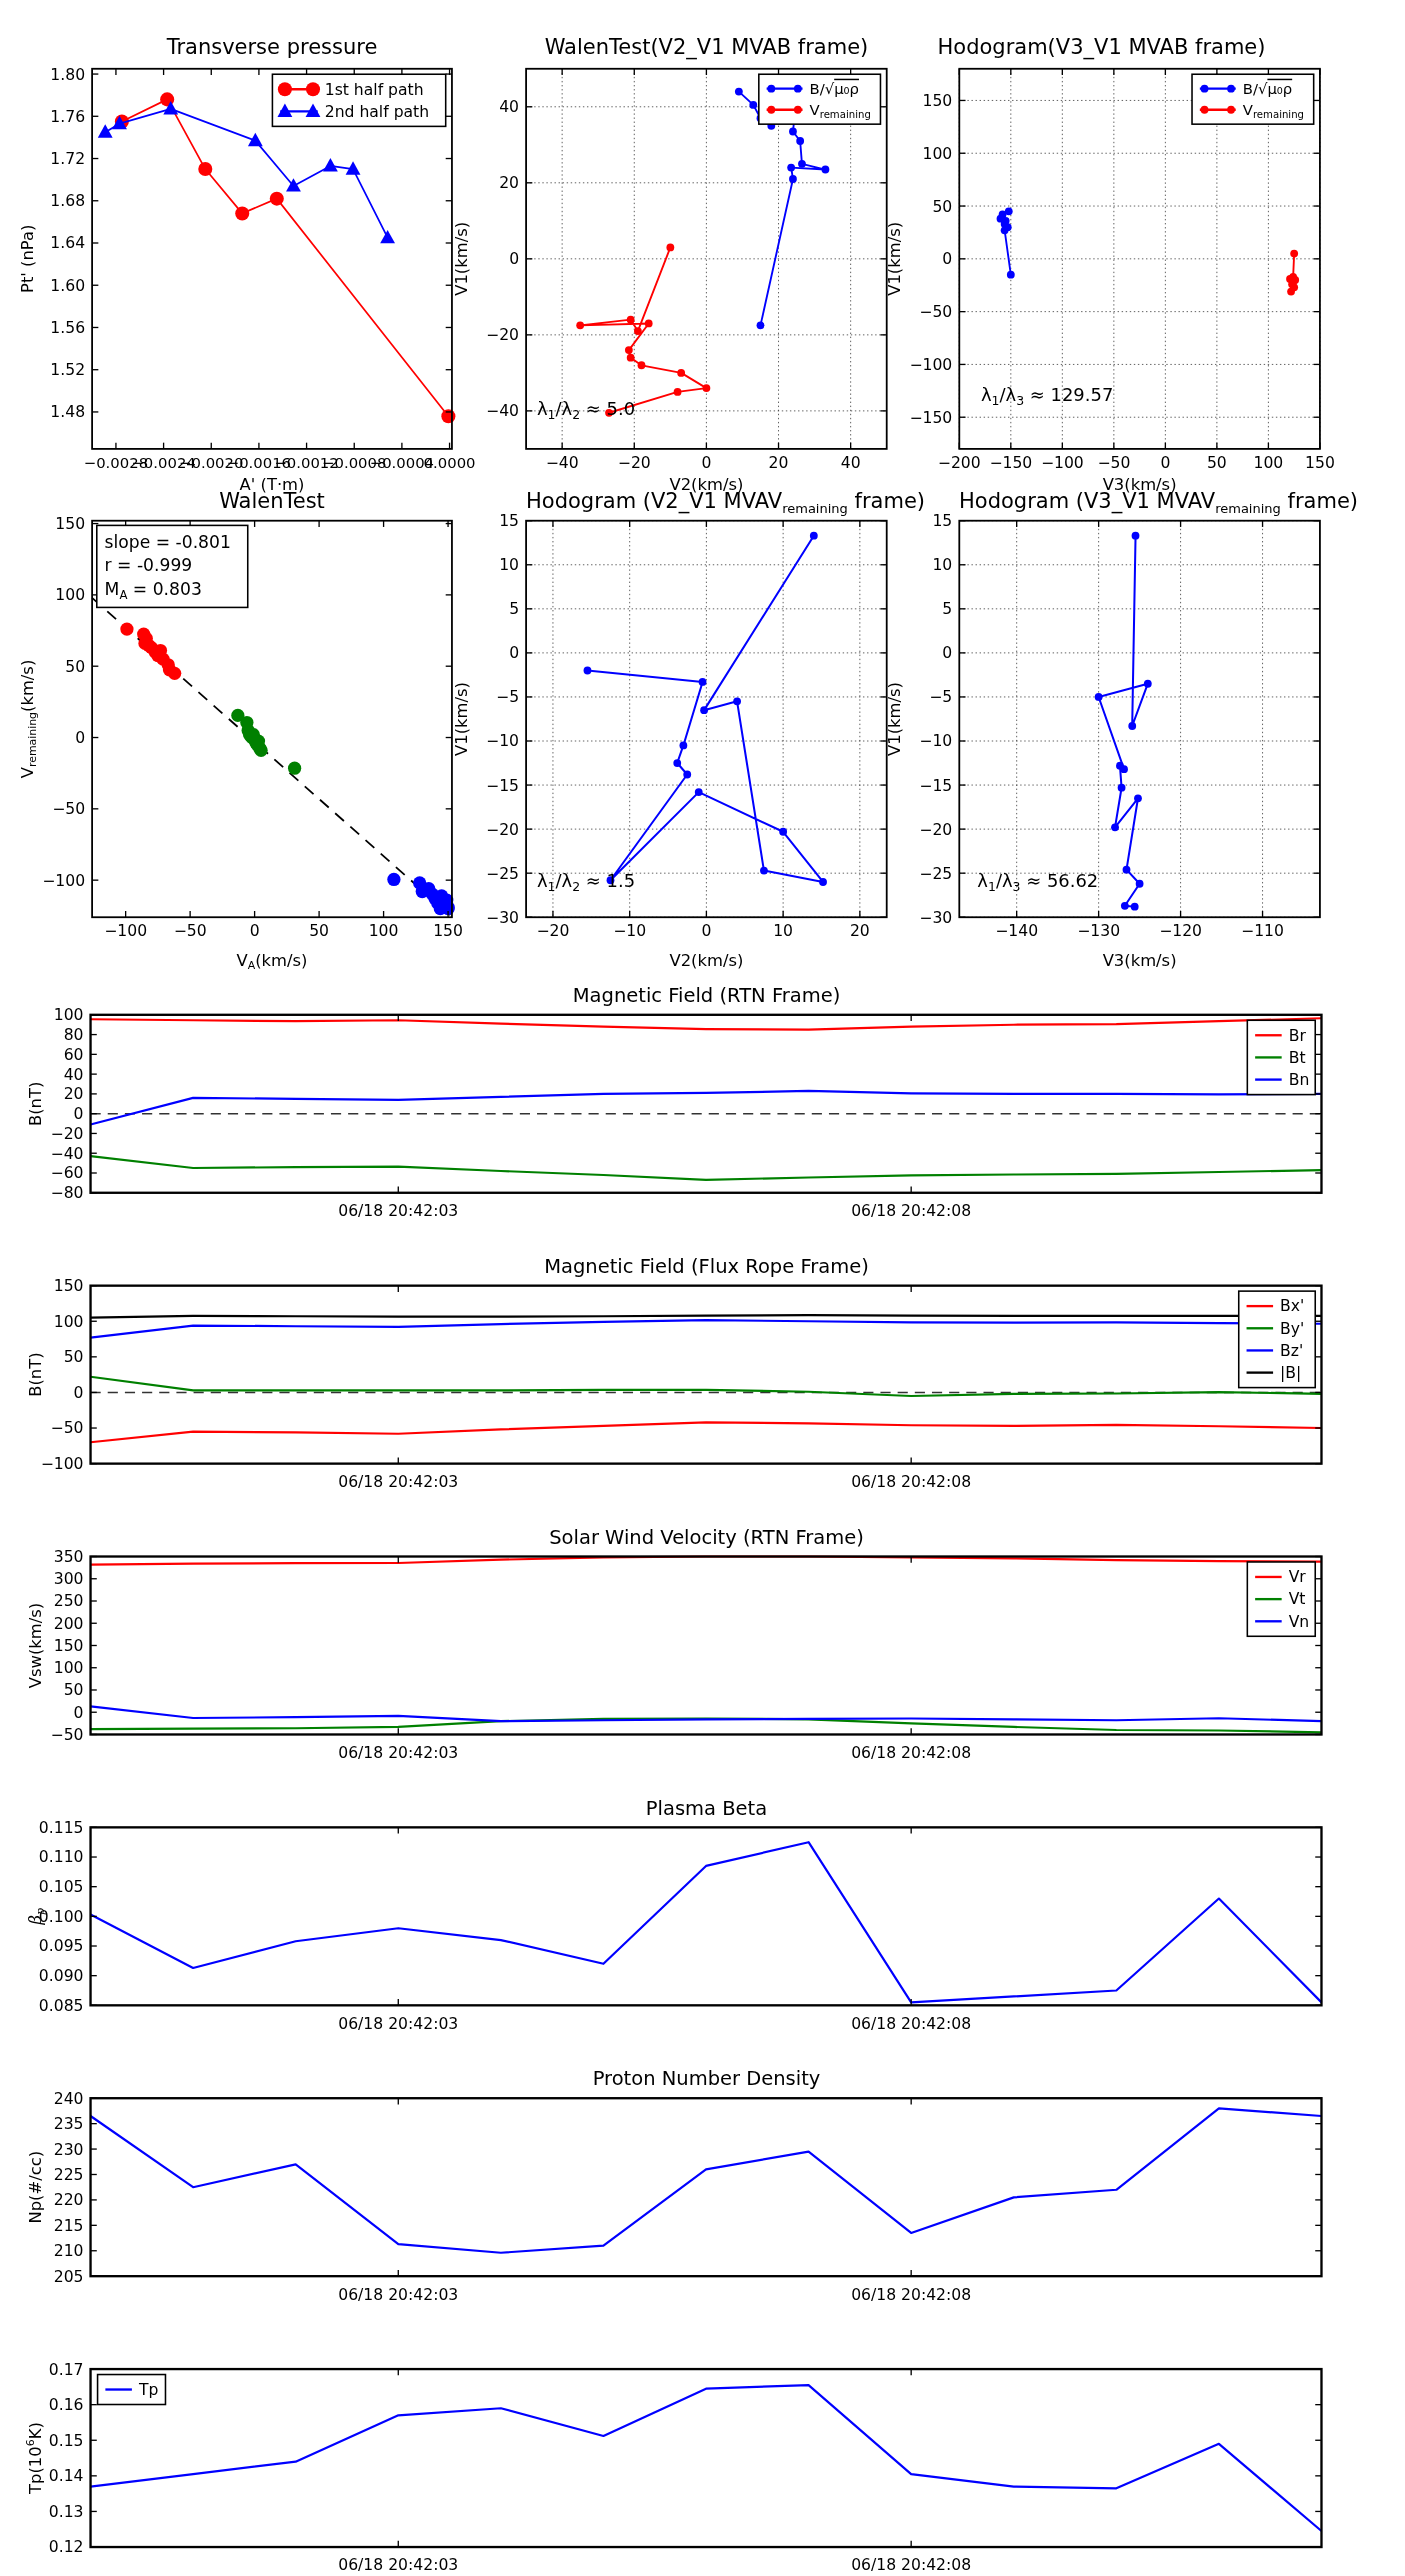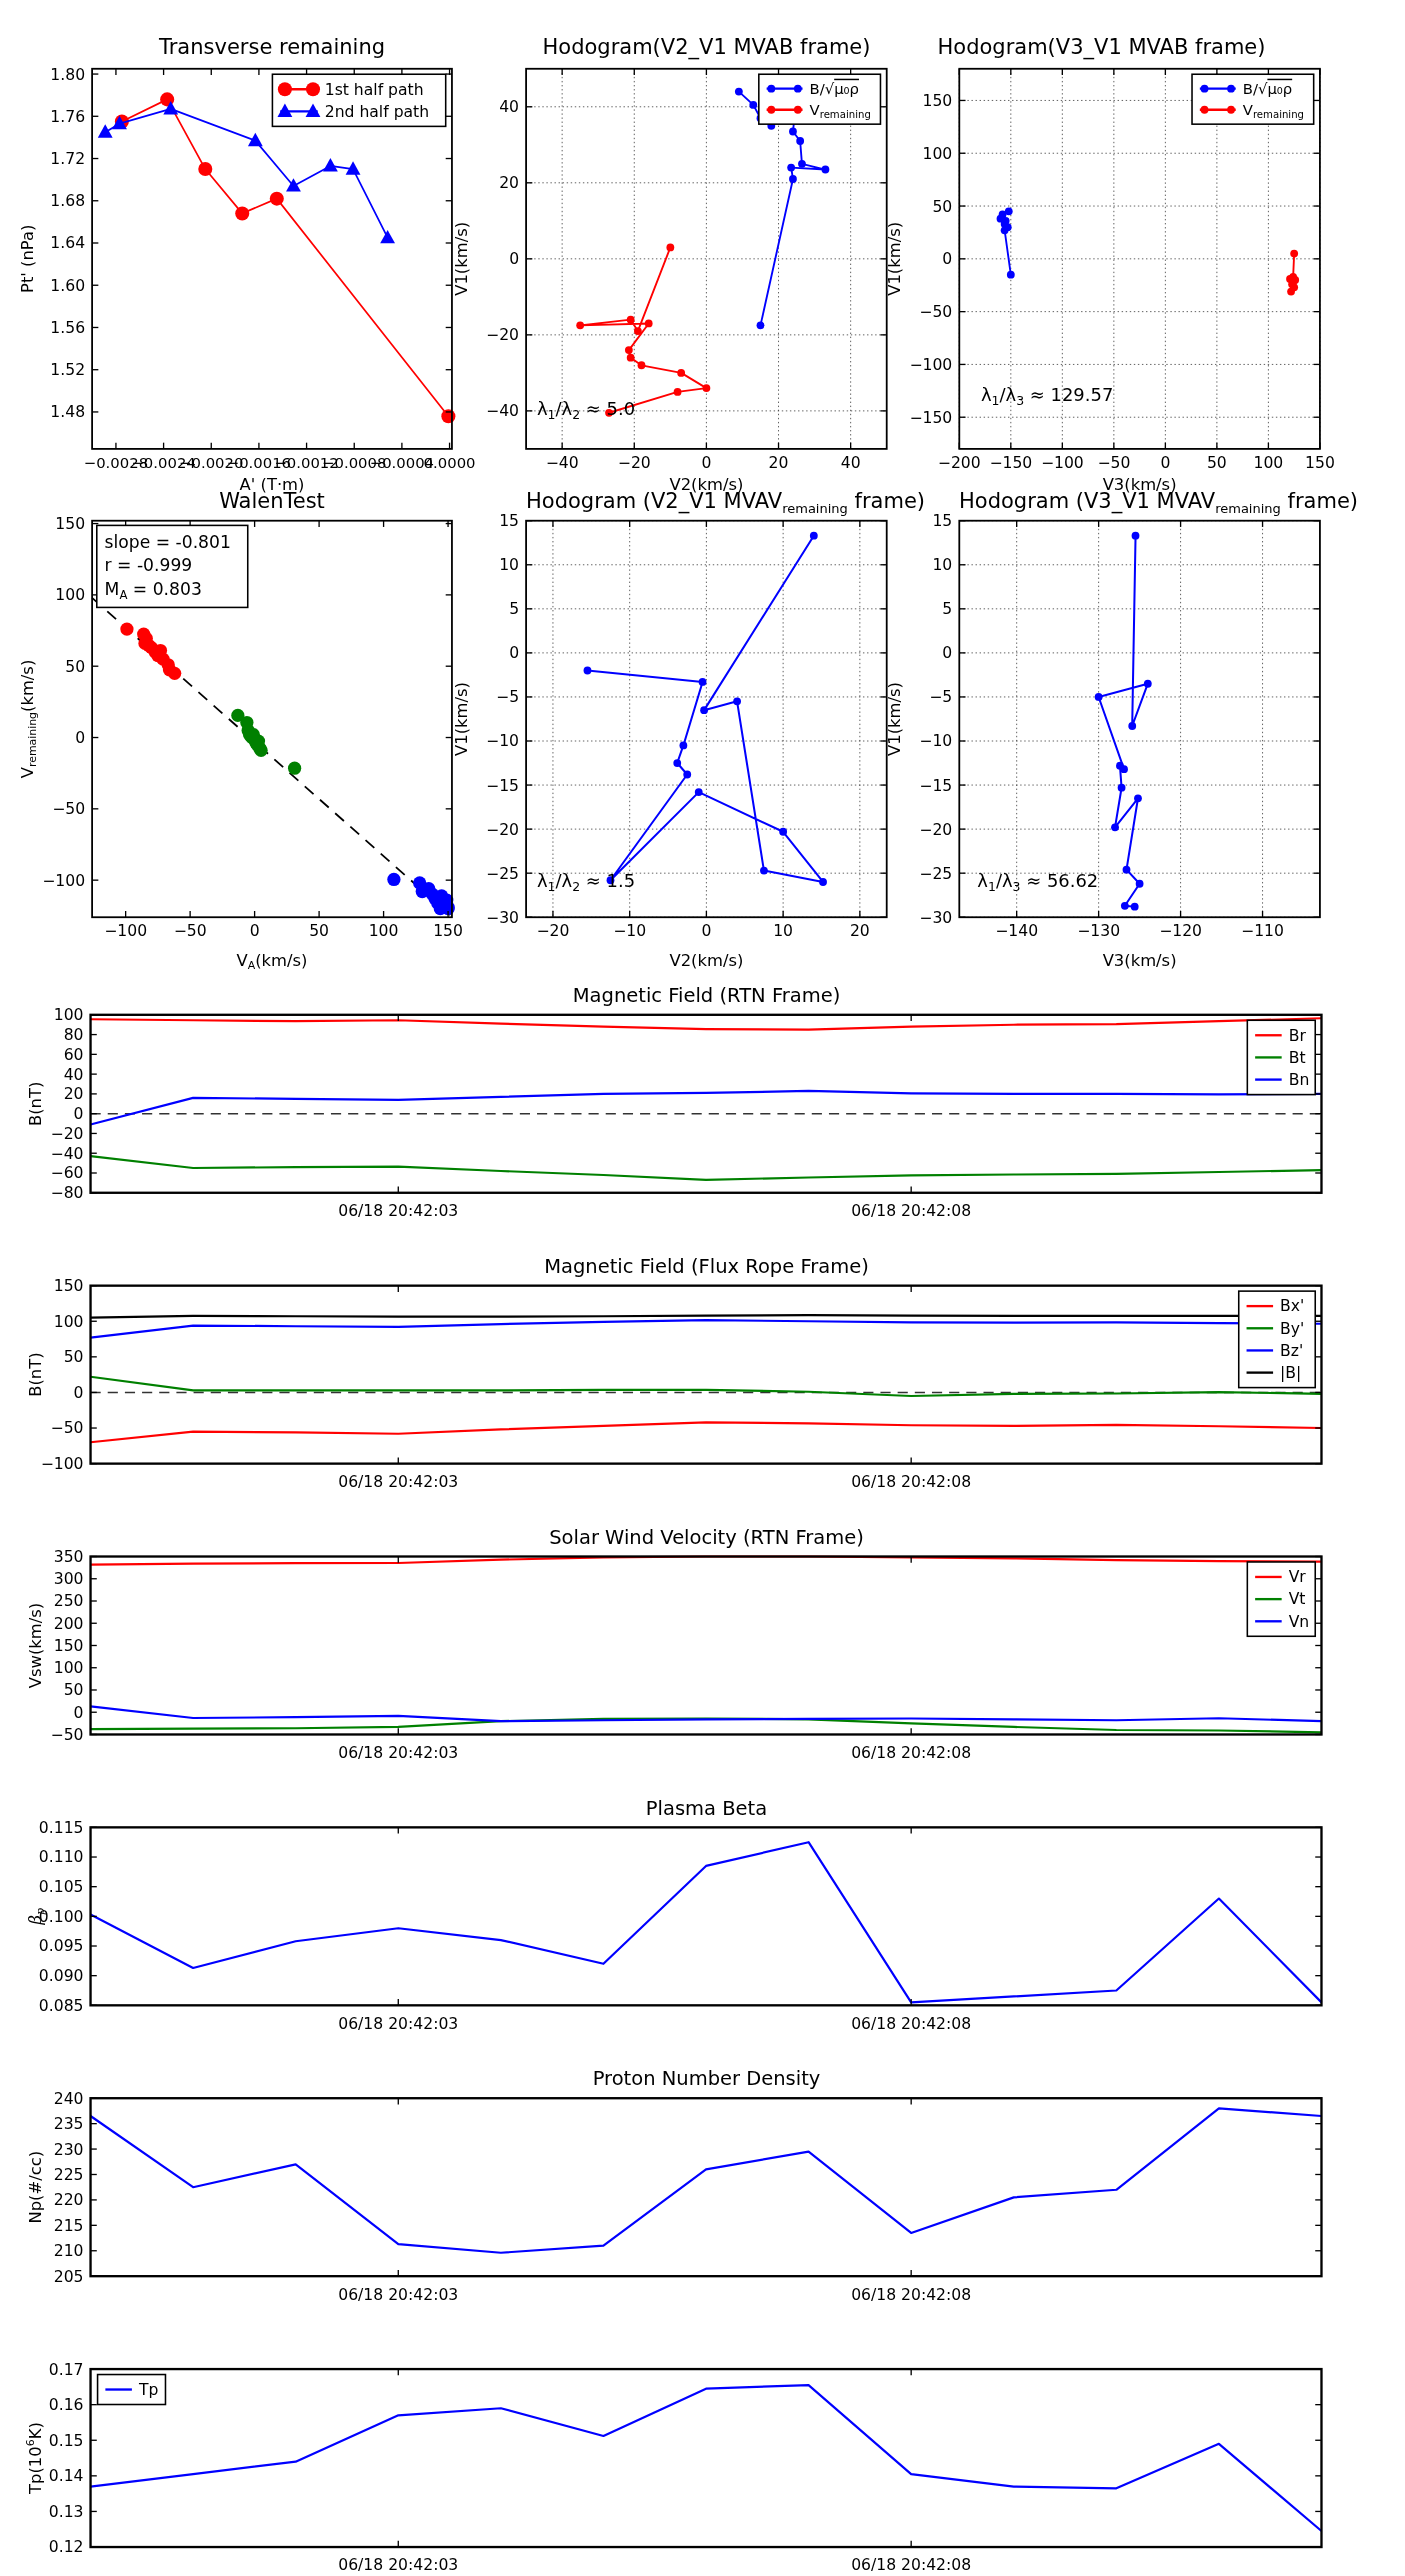--- a/index.html
+++ b/index.html
@@ -759,22 +759,22 @@
         <text x="107" y="3087.6" font-size="20" text-anchor="end" font-family="&quot;DejaVu Sans&quot;,sans-serif"><tspan>0.16</tspan></text>
         <text x="107" y="3042" font-size="20" text-anchor="end" font-family="&quot;DejaVu Sans&quot;,sans-serif"><tspan>0.17</tspan></text>
         <text x="52" y="3149" font-size="21" text-anchor="middle" font-family="&quot;DejaVu Sans&quot;,sans-serif" transform="rotate(-90 52 3149)"><tspan>Tp(10</tspan><tspan font-size="14" dy="-7.98">6</tspan><tspan dy="7.98">K)</tspan></text>
         <g>
           <rect x="125" y="3042" width="87" height="38.4" fill="#ffffff" stroke="#000" stroke-width="2"></rect>
           <line x1="135" y1="3061.2" x2="169" y2="3061.2" stroke="#0000ff" stroke-width="3"></line>
           <text x="178" y="3068" font-size="20" text-anchor="start" font-family="&quot;DejaVu Sans&quot;,sans-serif"><tspan>Tp</tspan></text>
         </g>
       </g>
     </svg>
-  <div class="panel-title" style="left: 92px; width: 360px; top: 36px; font-size: 21px;">Transverse remaining</div>
-  <div class="panel-title" style="left: 526px; width: 361px; top: 36px; font-size: 21px;">Hodogram(V2_V1 MVAB frame)</div>
+  <div class="panel-title" style="left: 92px; width: 360px; top: 36px; font-size: 21px;">Transverse pressure</div>
+  <div class="panel-title" style="left: 526px; width: 361px; top: 36px; font-size: 21px;">WalenTest(V2_V1 MVAB frame)</div>
   <div class="panel-title" style="left: 921px; width: 361px; top: 36px; font-size: 21px;">Hodogram(V3_V1 MVAB frame)</div>
   <div class="panel-title" style="left: 92px; width: 360px; top: 490px; font-size: 21px;">WalenTest</div>
   <div class="panel-title" style="left: 526px; width: 361px; top: 490px; font-size: 21px; text-align: right;">Hodogram (V2_V1 MVAV<sub>remaining</sub> frame)</div>
   <div class="panel-title" style="left: 959px; width: 361px; top: 490px; font-size: 21px;">Hodogram (V3_V1 MVAV<sub>remaining</sub> frame)</div>
   <div class="panel-title" style="left: 91px; width: 1231px; top: 986px; font-size: 19.5px;">Magnetic Field (RTN Frame)</div>
   <div class="panel-title" style="left: 91px; width: 1231px; top: 1257px; font-size: 19.5px;">Magnetic Field (Flux Rope Frame)</div>
   <div class="panel-title" style="left: 91px; width: 1231px; top: 1528px; font-size: 19.5px;">Solar Wind Velocity (RTN Frame)</div>
   <div class="panel-title" style="left: 91px; width: 1231px; top: 2069px; font-size: 19.5px;">Proton Number Density</div>
   <div class="panel-title" style="left: 91px; width: 1231px; top: 1799px; font-size: 19.5px;">Plasma Beta</div>
 </div>

